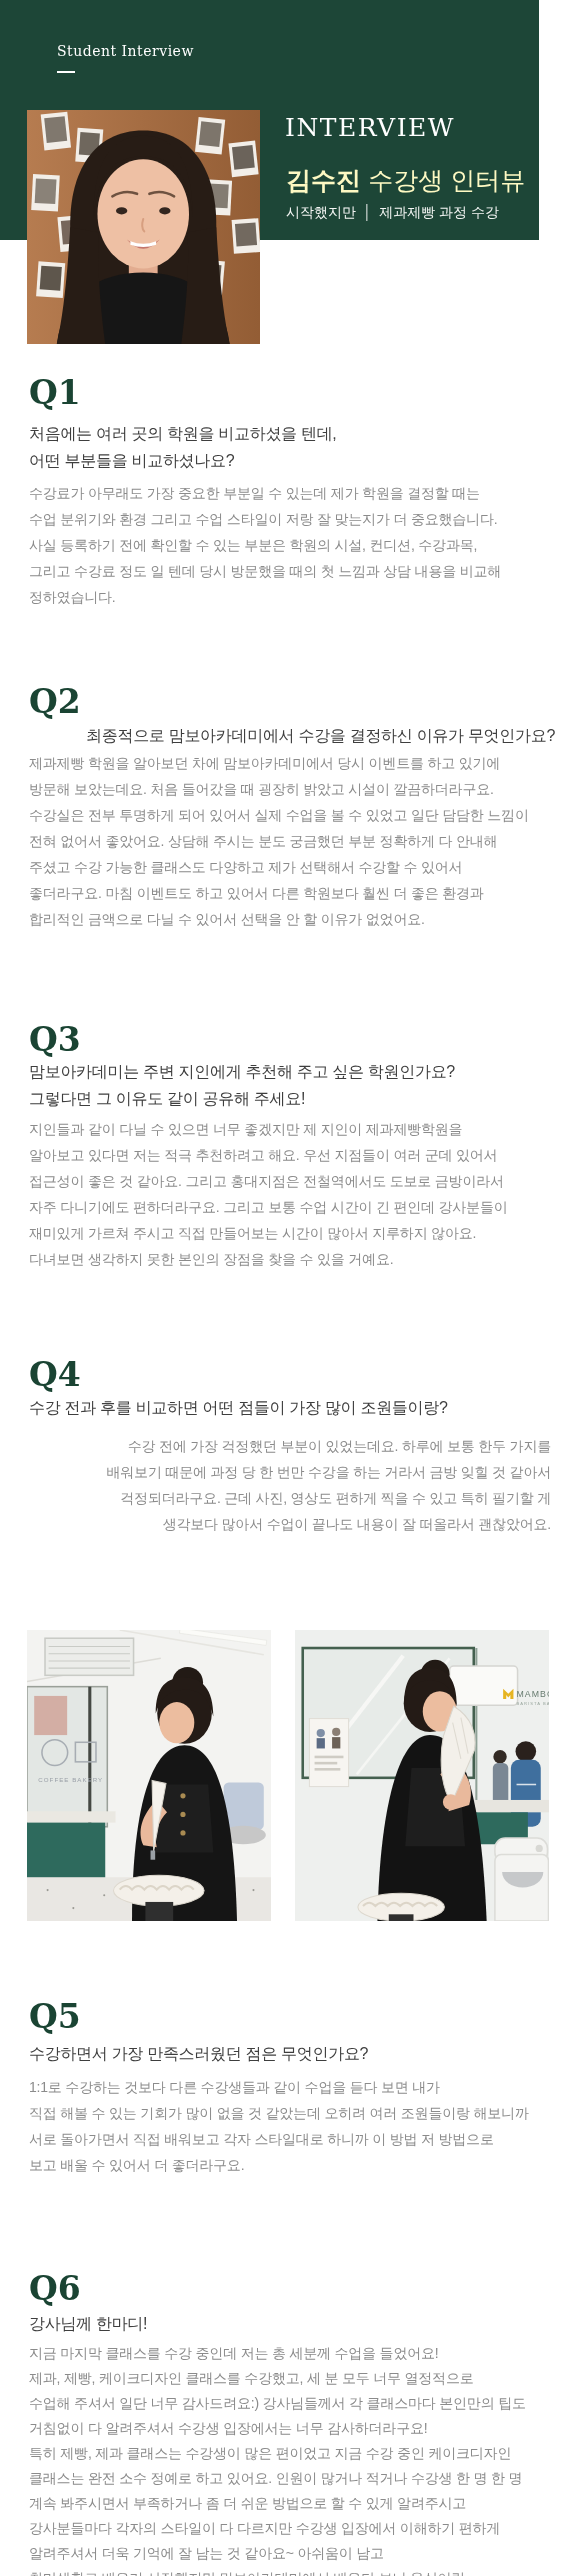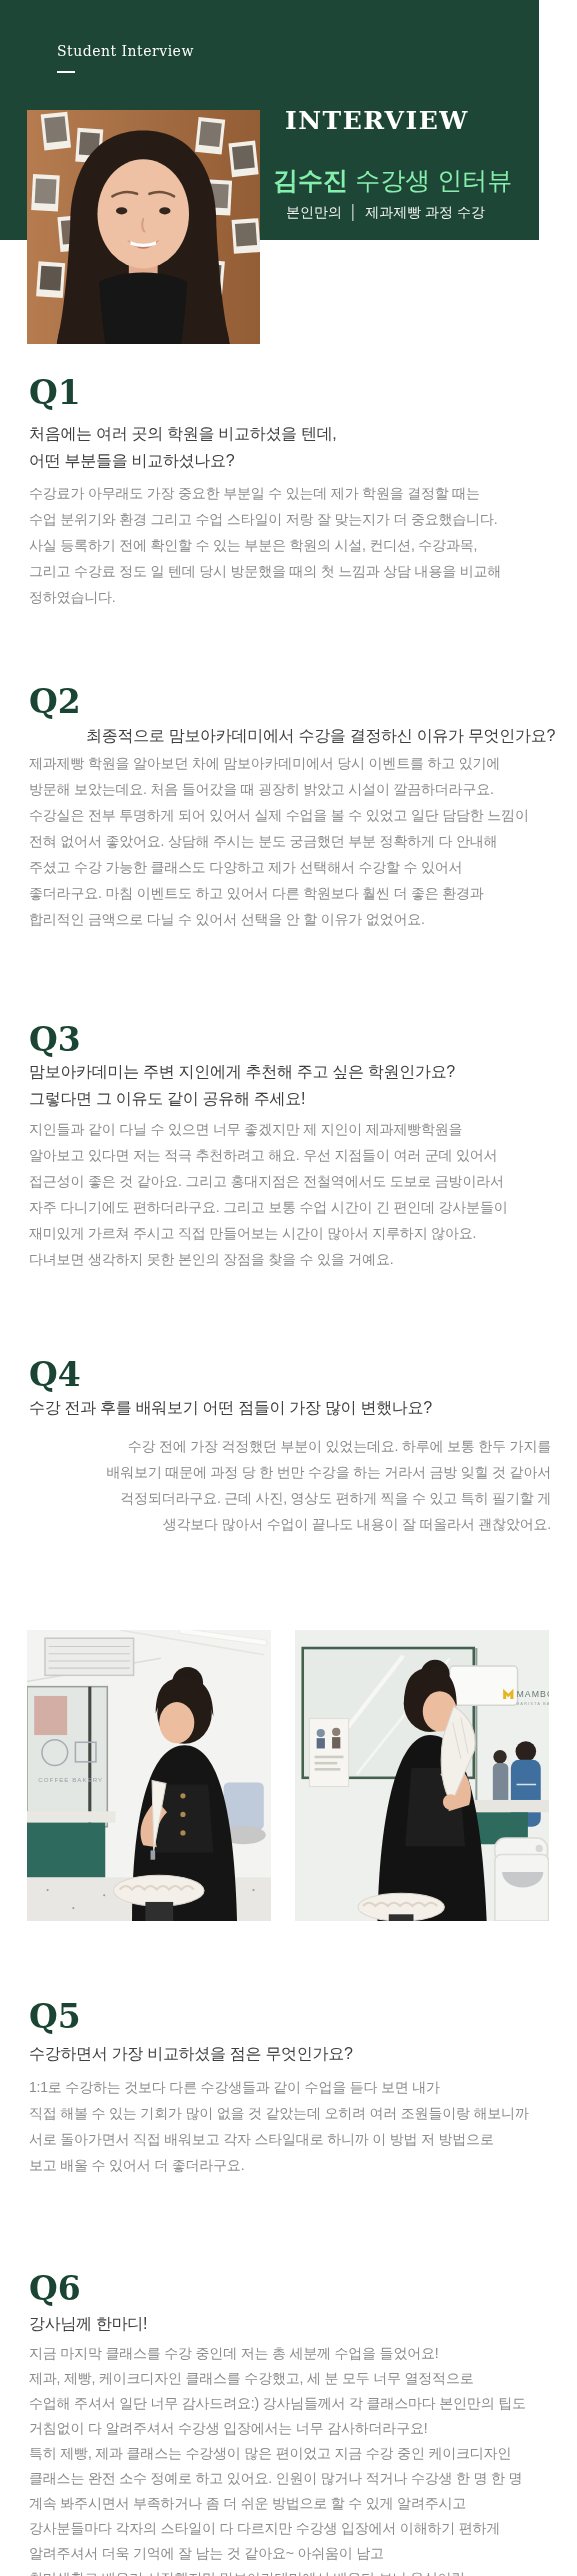--- a/index.html
+++ b/index.html
@@ -3,23 +3,23 @@
 <meta charset="utf-8">
 <style>
   html,body{margin:0;padding:0;background:#ffffff;}
   .page{position:relative;width:577px;height:2883px;background:#ffffff;overflow:hidden;
         font-family:"Liberation Sans","DejaVu Sans",sans-serif;}
   
   .hero{position:absolute;left:0;top:0;width:539px;height:240px;background:#1d4637;}
   .eyebrow{position:absolute;left:57px;top:43px;font-family:"DejaVu Serif","Liberation Serif",serif;
            font-size:14px;color:#ffffff;letter-spacing:0.5px;}
   .eyebrow-dash{position:absolute;left:57px;top:71px;width:17.5px;height:1.5px;background:#ffffff;}
-  .hero-title{position:absolute;left:285px;top:106px;font-family:"DejaVu Serif","Liberation Serif",serif;
-              font-weight:bold;font-size:25px;color:#ffffff;letter-spacing:1.5px;}
-  .hero-name-line{position:absolute;left:273px;top:164px;font-size:25px;color:#86efac;white-space:nowrap;}
+  .hero-title{position:absolute;left:285px;top:113px;font-family:"DejaVu Serif","Liberation Serif",serif;
+              font-weight:normal;font-size:25px;color:#ffffff;letter-spacing:1.5px;}
+  .hero-name-line{position:absolute;left:286px;top:164px;font-size:25px;color:#fef9c3;white-space:nowrap;}
   .hero-name{font-weight:bold;}
   .hero-name-suffix{font-weight:400;margin-left:7.2px;}
   .hero-subtitle{position:absolute;left:286px;top:204px;font-size:14px;color:#f4f6f4;white-space:nowrap;}
   .subtitle-divider{margin:0 7.2px;font-weight:300;opacity:.9;}
   
   .portrait{position:absolute;left:27px;top:110px;width:233px;height:234px;}
   .photo-left{position:absolute;left:27px;top:1630px;width:244px;height:291px;}
   .photo-right{position:absolute;left:295px;top:1630px;width:254px;height:291px;}
   .photo-frame svg{display:block;width:100%;height:100%;}
   
@@ -39,21 +39,21 @@
 </head>
 <body>
 
 <div class="page">
 
   <div class="hero">
     <div class="eyebrow">Student Interview</div>
     <div class="eyebrow-dash"></div>
     <div class="hero-title">INTERVIEW</div>
     <div class="hero-name-line"><span class="hero-name">김수진</span><span class="hero-name-suffix">수강생 인터뷰</span></div>
-    <div class="hero-subtitle"><span>본인만의</span><span class="subtitle-divider">│</span><span>제과제빵 과정 수강</span></div>
+    <div class="hero-subtitle"><span>시작했지만</span><span class="subtitle-divider">│</span><span>제과제빵 과정 수강</span></div>
   </div>
 
   <div class="portrait photo-frame">
     <svg viewBox="0 0 453 455" preserveAspectRatio="none">
       <defs>
         <linearGradient id="wood" x1="0" y1="0" x2="1" y2="0">
           <stop offset="0" stop-color="#b67c50"></stop>
             <stop offset="1" stop-color="#935d35"></stop>
         </linearGradient>
       </defs>
@@ -144,21 +144,21 @@
   <div class="q-question" id="q3-question">맘보아카데미는 주변 지인에게 추천해 주고 싶은 학원인가요?
 그렇다면 그 이유도 같이 공유해 주세요!</div>
   <div class="q-answer" id="q3-answer">지인들과 같이 다닐 수 있으면 너무 좋겠지만 제 지인이 제과제빵학원을
 알아보고 있다면 저는 적극 추천하려고 해요. 우선 지점들이 여러 군데 있어서
 접근성이 좋은 것 같아요. 그리고 홍대지점은 전철역에서도 도보로 금방이라서
 자주 다니기에도 편하더라구요. 그리고 보통 수업 시간이 긴 편인데 강사분들이
 재미있게 가르쳐 주시고 직접 만들어보는 시간이 많아서 지루하지 않아요.
 다녀보면 생각하지 못한 본인의 장점을 찾을 수 있을 거예요.</div>
 
   <div class="q-label" id="q4-label">Q4</div>
-  <div class="q-question" id="q4-question">수강 전과 후를 배워보기 어떤 점들이 가장 많이 변했나요?</div>
+  <div class="q-question" id="q4-question">수강 전과 후를 비교하면 어떤 점들이 가장 많이 조원들이랑?</div>
   <div class="q-answer" id="q4-answer">수강 전에 가장 걱정했던 부분이 있었는데요. 하루에 보통 한두 가지를
 배워보기 때문에 과정 당 한 번만 수강을 하는 거라서 금방 잊힐 것 같아서
 걱정되더라구요. 근데 사진, 영상도 편하게 찍을 수 있고 특히 필기할 게
 생각보다 많아서 수업이 끝나도 내용이 잘 떠올라서 괜찮았어요.</div>
 
   <div class="photo-left photo-frame">
     <svg viewBox="0 0 474 565" preserveAspectRatio="none">
       <rect width="474" height="565" fill="#f3f3f1"></rect>
       <line x1="0" y1="100" x2="260" y2="55" stroke="#dddcd7" stroke-width="3"></line>
       <line x1="180" y1="0" x2="460" y2="48" stroke="#e6e5e0" stroke-width="3"></line>
@@ -271,21 +271,21 @@
       </g>
       <g>
         <ellipse cx="206" cy="538" rx="84" ry="27" fill="#f4f0e9" stroke="#ddd8ce" stroke-width="2"></ellipse>
         <path d="M132,536 q12,-13 24,0 q12,-13 24,0 q12,-13 24,0 q12,-13 24,0 q12,-13 24,0 q12,-13 24,0" stroke="#dcd5c8" stroke-width="4" fill="none"></path>
         <rect x="182" y="552" width="48" height="13" fill="#2f2f2f"></rect>
       </g>
     </svg>
   </div>
 
   <div class="q-label" id="q5-label">Q5</div>
-  <div class="q-question" id="q5-question">수강하면서 가장 비교하셨을 점은 무엇인가요?</div>
+  <div class="q-question" id="q5-question">수강하면서 가장 만족스러웠던 점은 무엇인가요?</div>
   <div class="q-answer" id="q5-answer">1:1로 수강하는 것보다 다른 수강생들과 같이 수업을 듣다 보면 내가
 직접 해볼 수 있는 기회가 많이 없을 것 같았는데 오히려 여러 조원들이랑 해보니까
 서로 돌아가면서 직접 배워보고 각자 스타일대로 하니까 이 방법 저 방법으로
 보고 배울 수 있어서 더 좋더라구요.</div>
 
   <div class="q-label" id="q6-label">Q6</div>
   <div class="q-question" id="q6-question">강사님께 한마디!</div>
   <div class="q-answer" id="q6-answer">지금 마지막 클래스를 수강 중인데 저는 총 세분께 수업을 들었어요!
 제과, 제빵, 케이크디자인 클래스를 수강했고, 세 분 모두 너무 열정적으로
 수업해 주셔서 일단 너무 감사드려요:) 강사님들께서 각 클래스마다 본인만의 팁도

